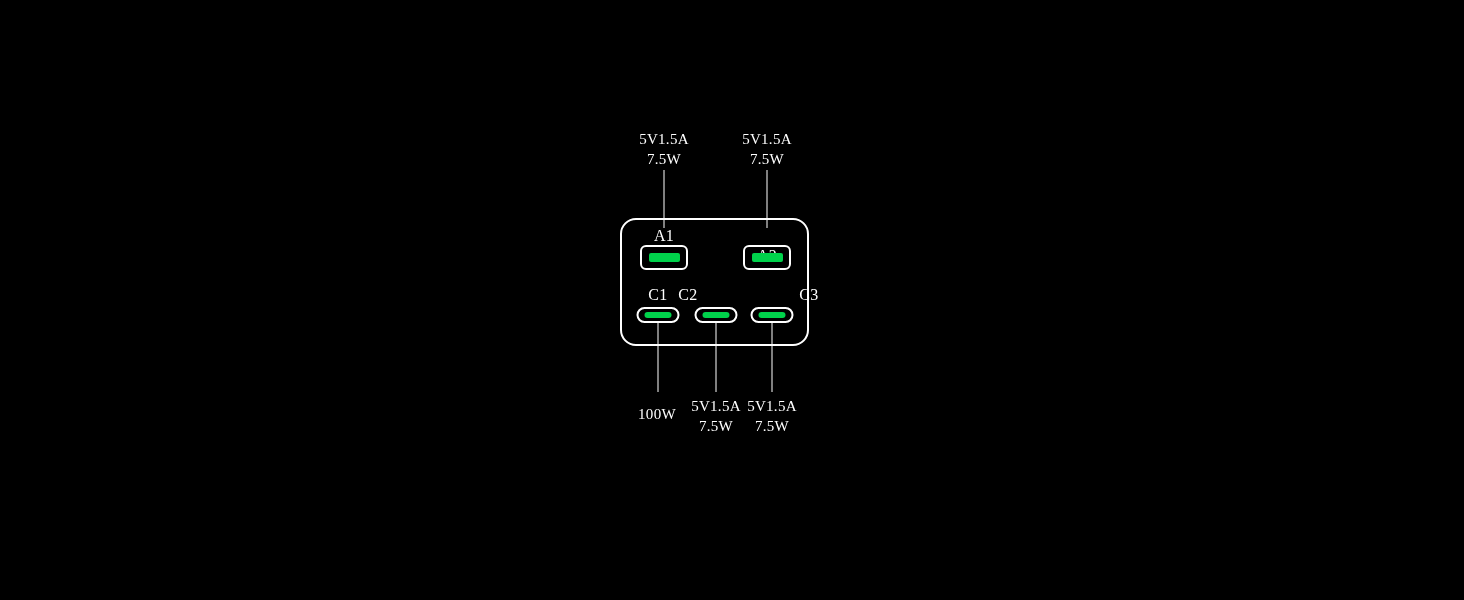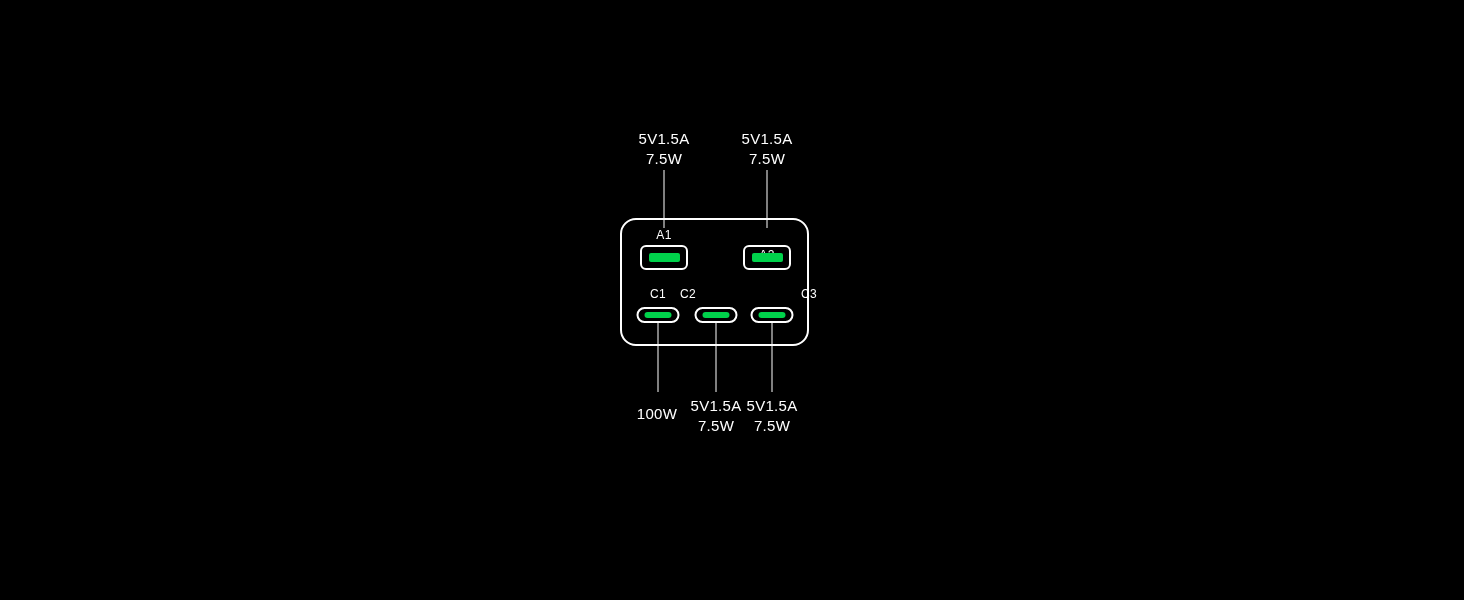--- a/index.html
+++ b/index.html
@@ -6,21 +6,21 @@
     margin: 0;
     padding: 0;
     background: #000;
   }
   .canvas {
     position: relative;
     width: 1464px;
     height: 600px;
     background: var(--bg, #000000);
     overflow: hidden;
-    font-family: Liberation Sans, sans-serif;
+    font-family: Liberation Serif, serif;
   }
   .spec {
     position: absolute;
     transform: translateX(-50%);
     color: var(--text, #ffffff);
     font-size: 15px;
     line-height: 20px;
     text-align: center;
     letter-spacing: 0.3px;
     white-space: nowrap;
@@ -39,21 +39,21 @@
     height: 128px;
     border: 2px solid var(--outline, #ffffff);
     border-radius: 16px;
     box-sizing: border-box;
     background: transparent;
   }
   .port-label {
     position: absolute;
     transform: translateX(-50%);
     color: var(--text, #ffffff);
-    font-size: 12px;
+    font-size: 16px;
     line-height: 13px;
     text-align: left;
     letter-spacing: 0.3px;
   }
   .usb-a {
     position: absolute;
     transform: translateX(-50%);
     width: 48px;
     height: 25px;
     border: 2px solid var(--outline, #ffffff);

